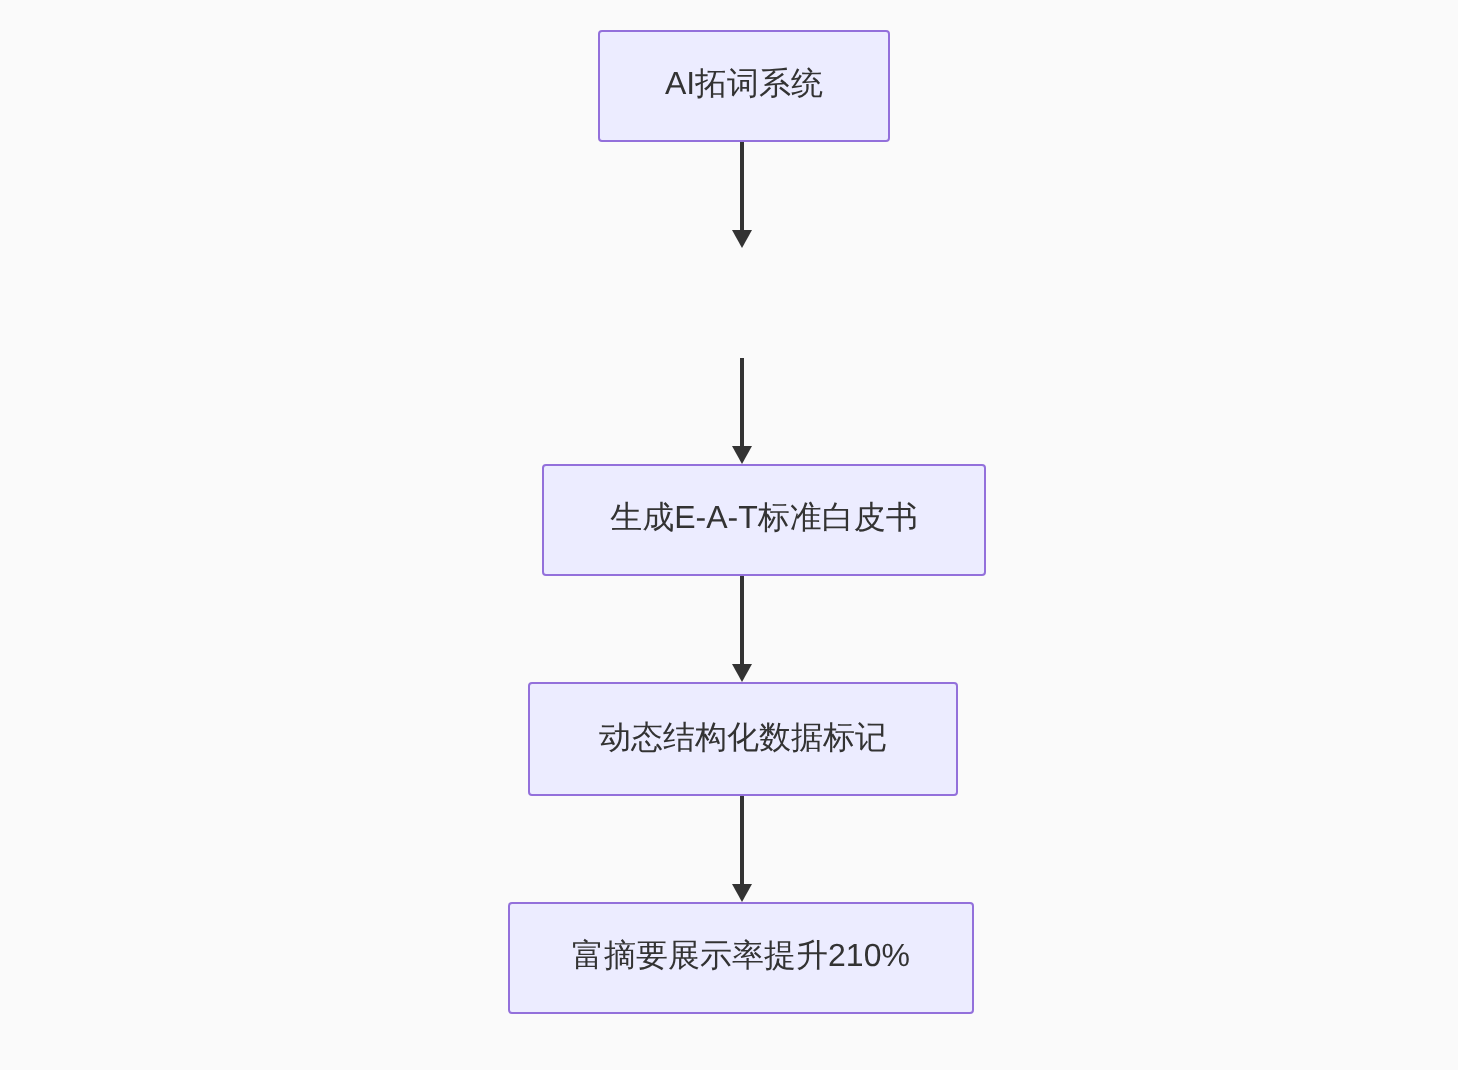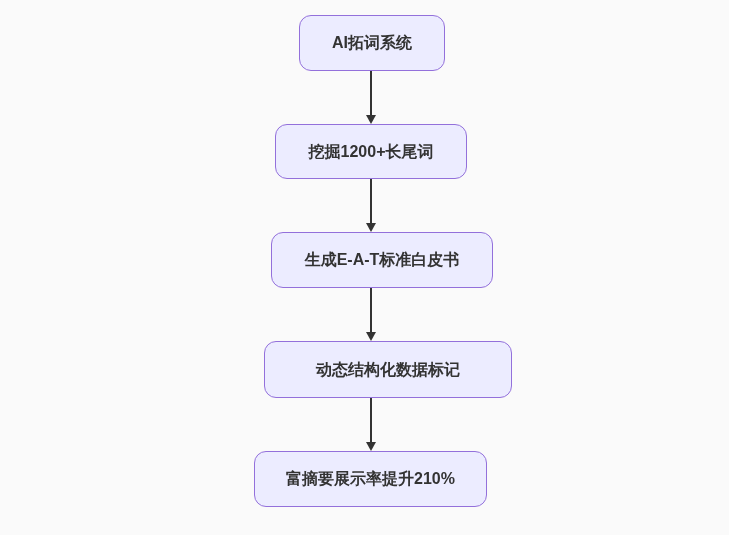--- a/index.html
+++ b/index.html
@@ -24,37 +24,36 @@
   }
   .canvas {
     position: absolute;
     left: 0; top: 0;
     width: 729px; height: 535px;
   }
   .node {
     position: absolute;
     background: var(--node-fill);
     border: 1px solid var(--node-border);
-    border-radius: 12px;
+    border-radius: 2px;
     display: flex;
     align-items: center;
     justify-content: center;
-    font-weight: bold;
   }
   .node-label {
     color: var(--text);
     font-size: 16px;
     line-height: 1.2;
     white-space: nowrap;
     text-align: center;
   }
   .node-1 { left: 299px; top: 15px;  width: 146px; height: 56px; }
   .node-2 { left: 275px; top: 124px; width: 192px; height: 55px; }
   .node-3 { left: 261px; top: 232px; width: 222px; height: 56px; margin-left: 10px; }
-  .node-4 { left: 264px; top: 341px; width: 248px; height: 57px; }
+  .node-4 { left: 264px; top: 341px; width: 215px; height: 57px; }
   .node-5 { left: 254px; top: 451px; width: 233px; height: 56px; align-items: center; }
 
   .edge {
     position: absolute;
     left: 366px;           
     width: 10px;
     display: flex;
     flex-direction: column;
     align-items: center;
   }
@@ -82,23 +81,20 @@
 
   <div class="node node-1">
     <span class="node-label">AI拓词系统</span>
   </div>
 
   <div class="edge edge-1">
     <div class="edge-line"></div>
     <div class="edge-head"></div>
   </div>
 
-  <div class="node node-2">
-    <span class="node-label">挖掘1200+长尾词</span>
-  </div>
 
   <div class="edge edge-2">
     <div class="edge-line"></div>
     <div class="edge-head"></div>
   </div>
 
   <div class="node node-3">
     <span class="node-label">生成E-A-T标准白皮书</span>
   </div>
 

